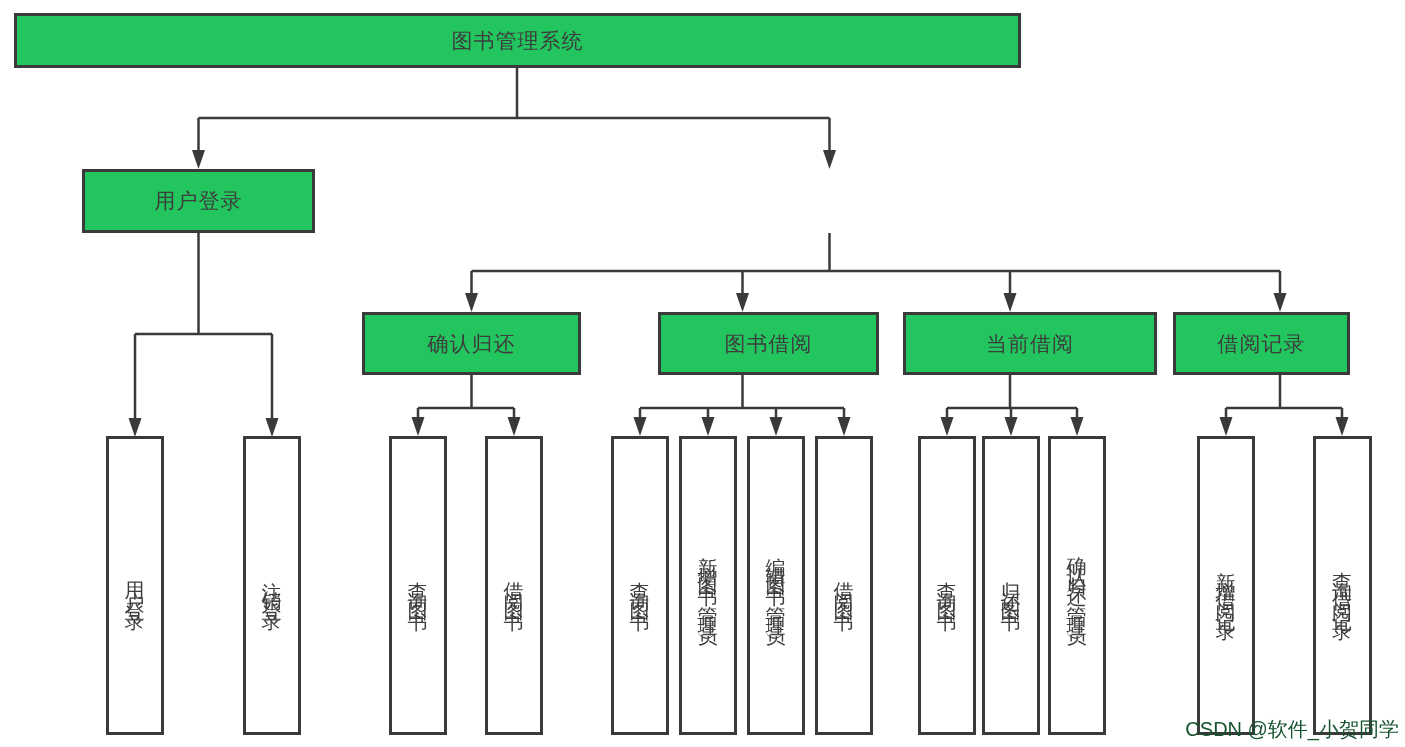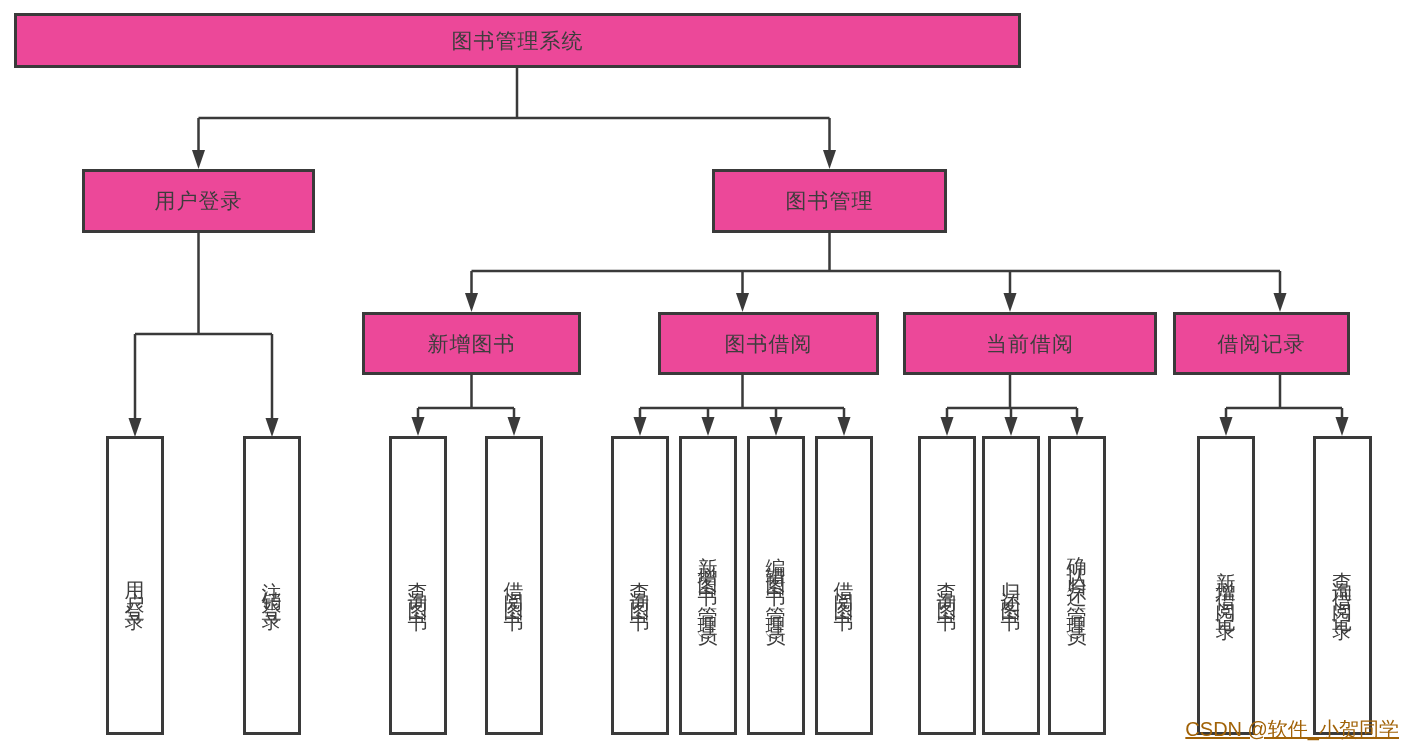--- a/index.html
+++ b/index.html
@@ -8,21 +8,21 @@
     width:1405px;height:747px;
     background:#ffffff;
     font-family:"Liberation Sans","DejaVu Sans",sans-serif;
     overflow:hidden;
   }
   #connectors{position:absolute;left:0;top:0;width:1405px;height:747px;pointer-events:none;}
   .hbox{
     position:absolute;
     box-sizing:border-box;
     border:3px solid #3a3a3a;
-    background:#ec4899;
+    background:#22c55e;
     display:flex;align-items:center;justify-content:center;
     font-size:21px;color:#3d3d3d;
     letter-spacing:1px;
     z-index:2;
   }
   .vbox{
     position:absolute;
     top:436px;height:299px;width:58px;
     box-sizing:border-box;
     border:3px solid #3a3a3a;
@@ -84,26 +84,23 @@
     </g>
   </svg>
 
   <div class="hbox root">
     <span>图书管理系统</span>
   </div>
 
   <div class="hbox lvl2" style="left:82px;width:233px;">
     <span>用户登录</span>
   </div>
-  <div class="hbox lvl2" style="left:712px;width:235px;">
-    <span>图书管理</span>
-  </div>
 
   <div class="hbox lvl3" style="left:362px;width:219px;">
-    <span>新增图书</span>
+    <span>确认归还</span>
   </div>
   <div class="hbox lvl3" style="left:658px;width:221px;">
     <span>图书借阅</span>
   </div>
   <div class="hbox lvl3" style="left:903px;width:254px;">
     <span>当前借阅</span>
   </div>
   <div class="hbox lvl3" style="left:1173px;width:177px;">
     <span>借阅记录</span>
   </div>
@@ -145,14 +142,14 @@
     <span>确认归还（管理员）</span>
   </div>
 
   <div class="vbox" style="left:1197px;">
     <span>新增借阅记录</span>
   </div>
   <div class="vbox" style="left:1313px;width:59px;">
     <span>查询借阅记录</span>
   </div>
 
-  <div id="watermark" style="color: #a16207; text-decoration: underline;">CSDN @软件_小贺同学</div>
+  <div id="watermark" style="color: #14532d;">CSDN @软件_小贺同学</div>
 </div>
 
 </body></html>

